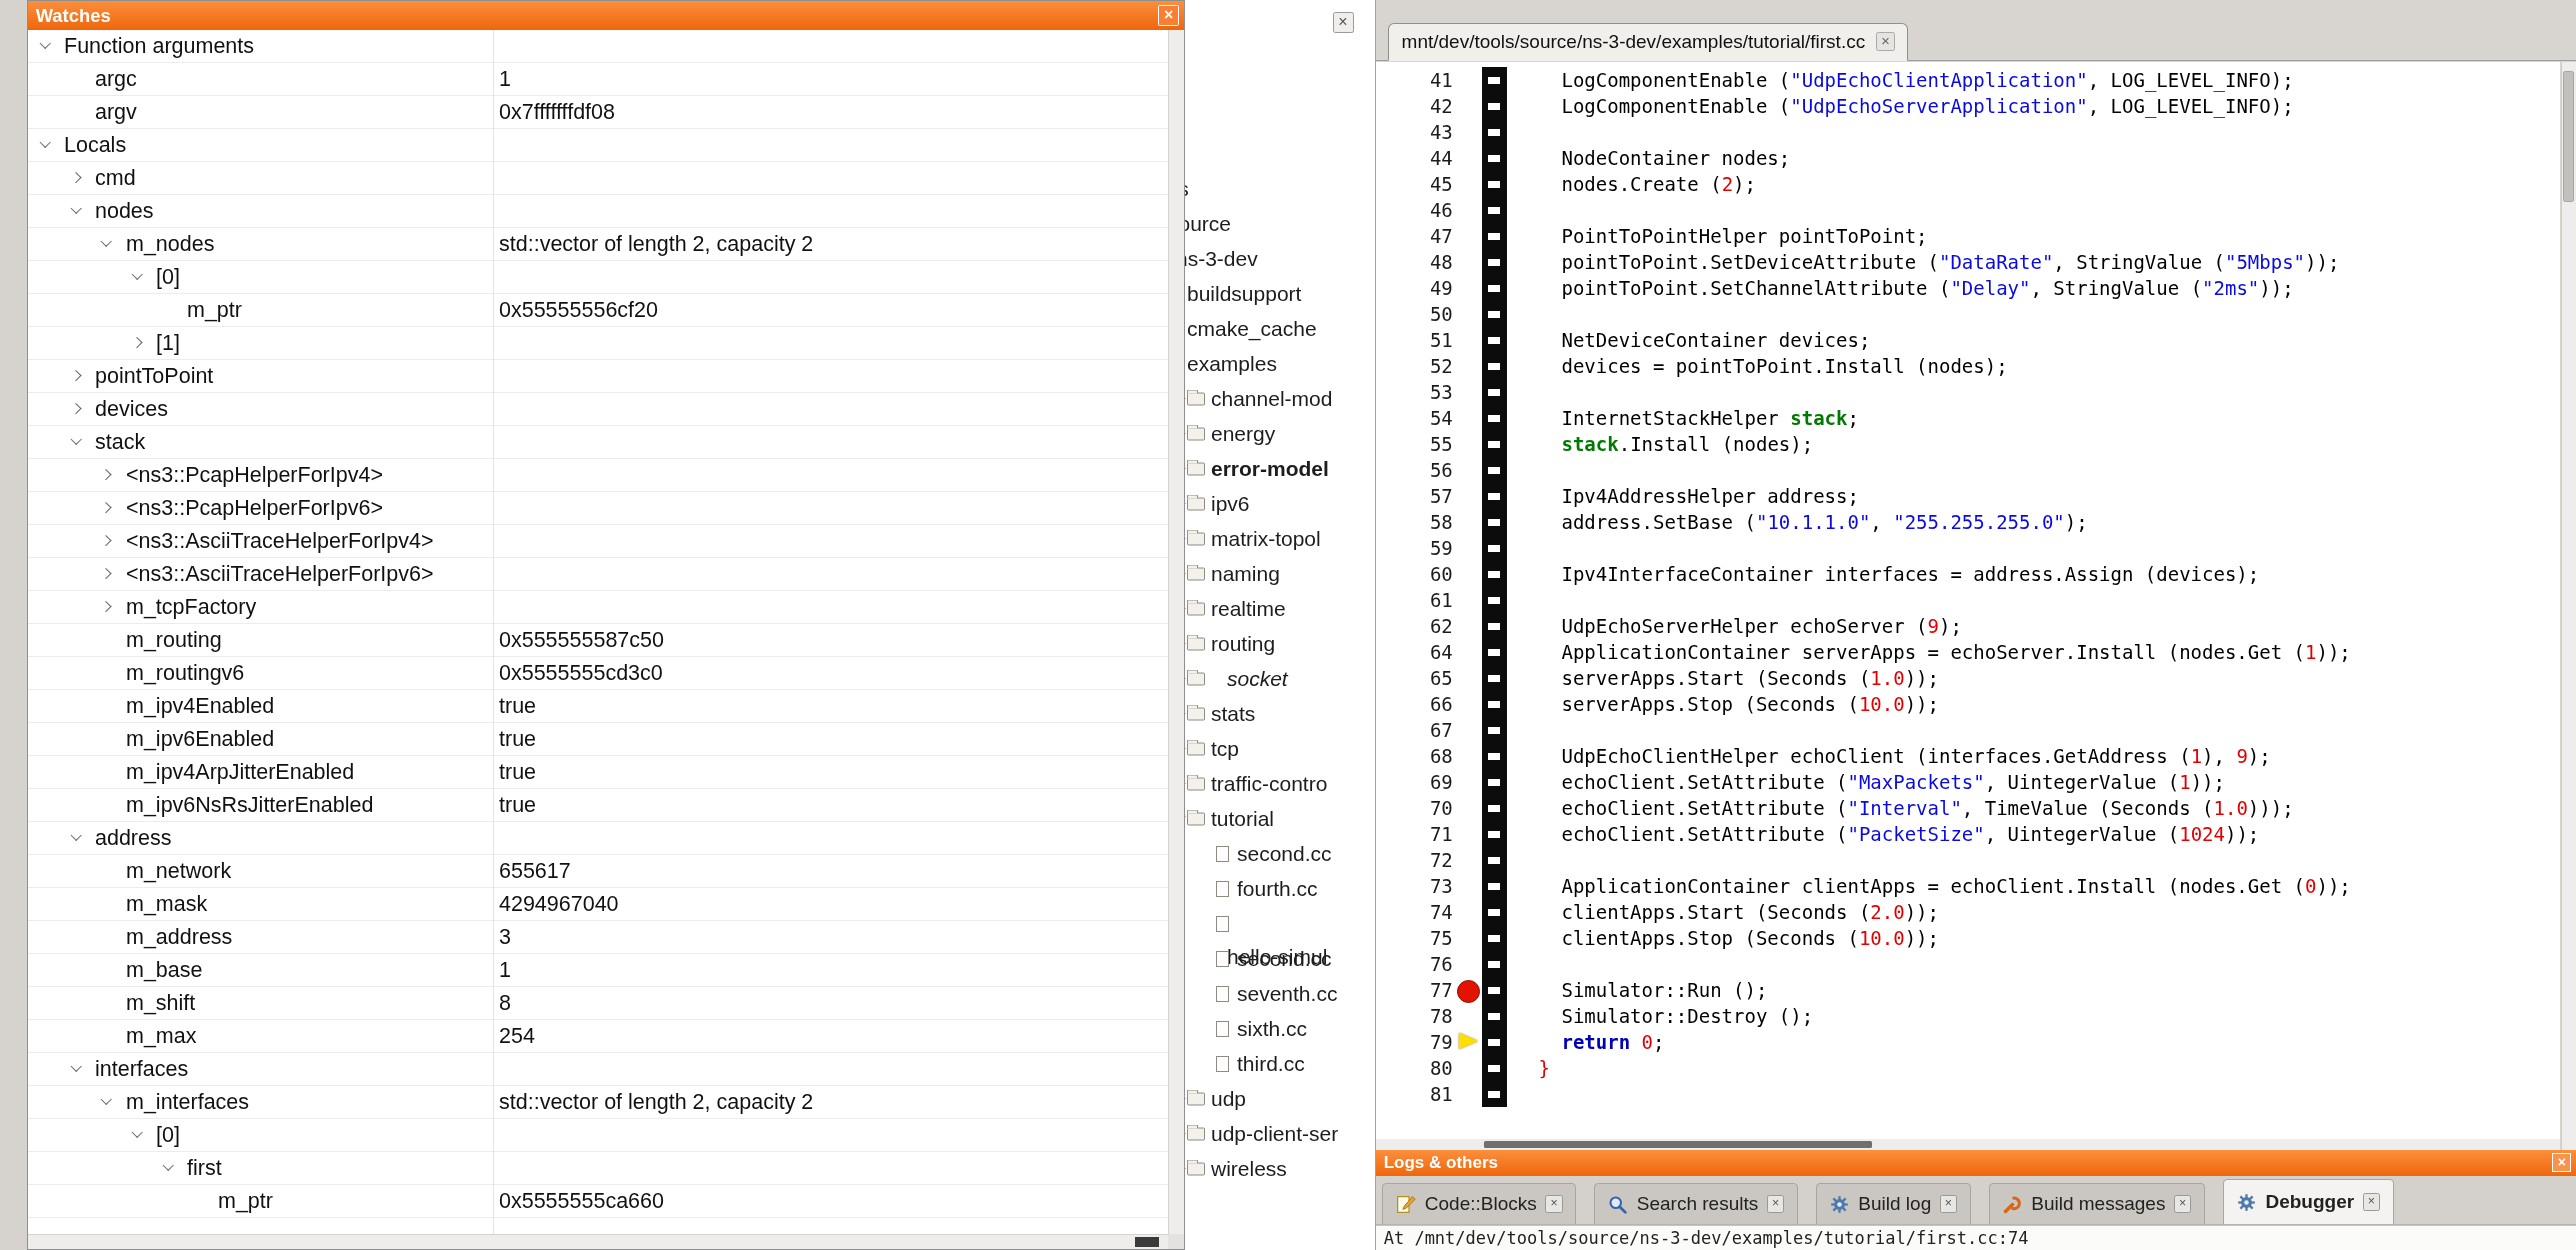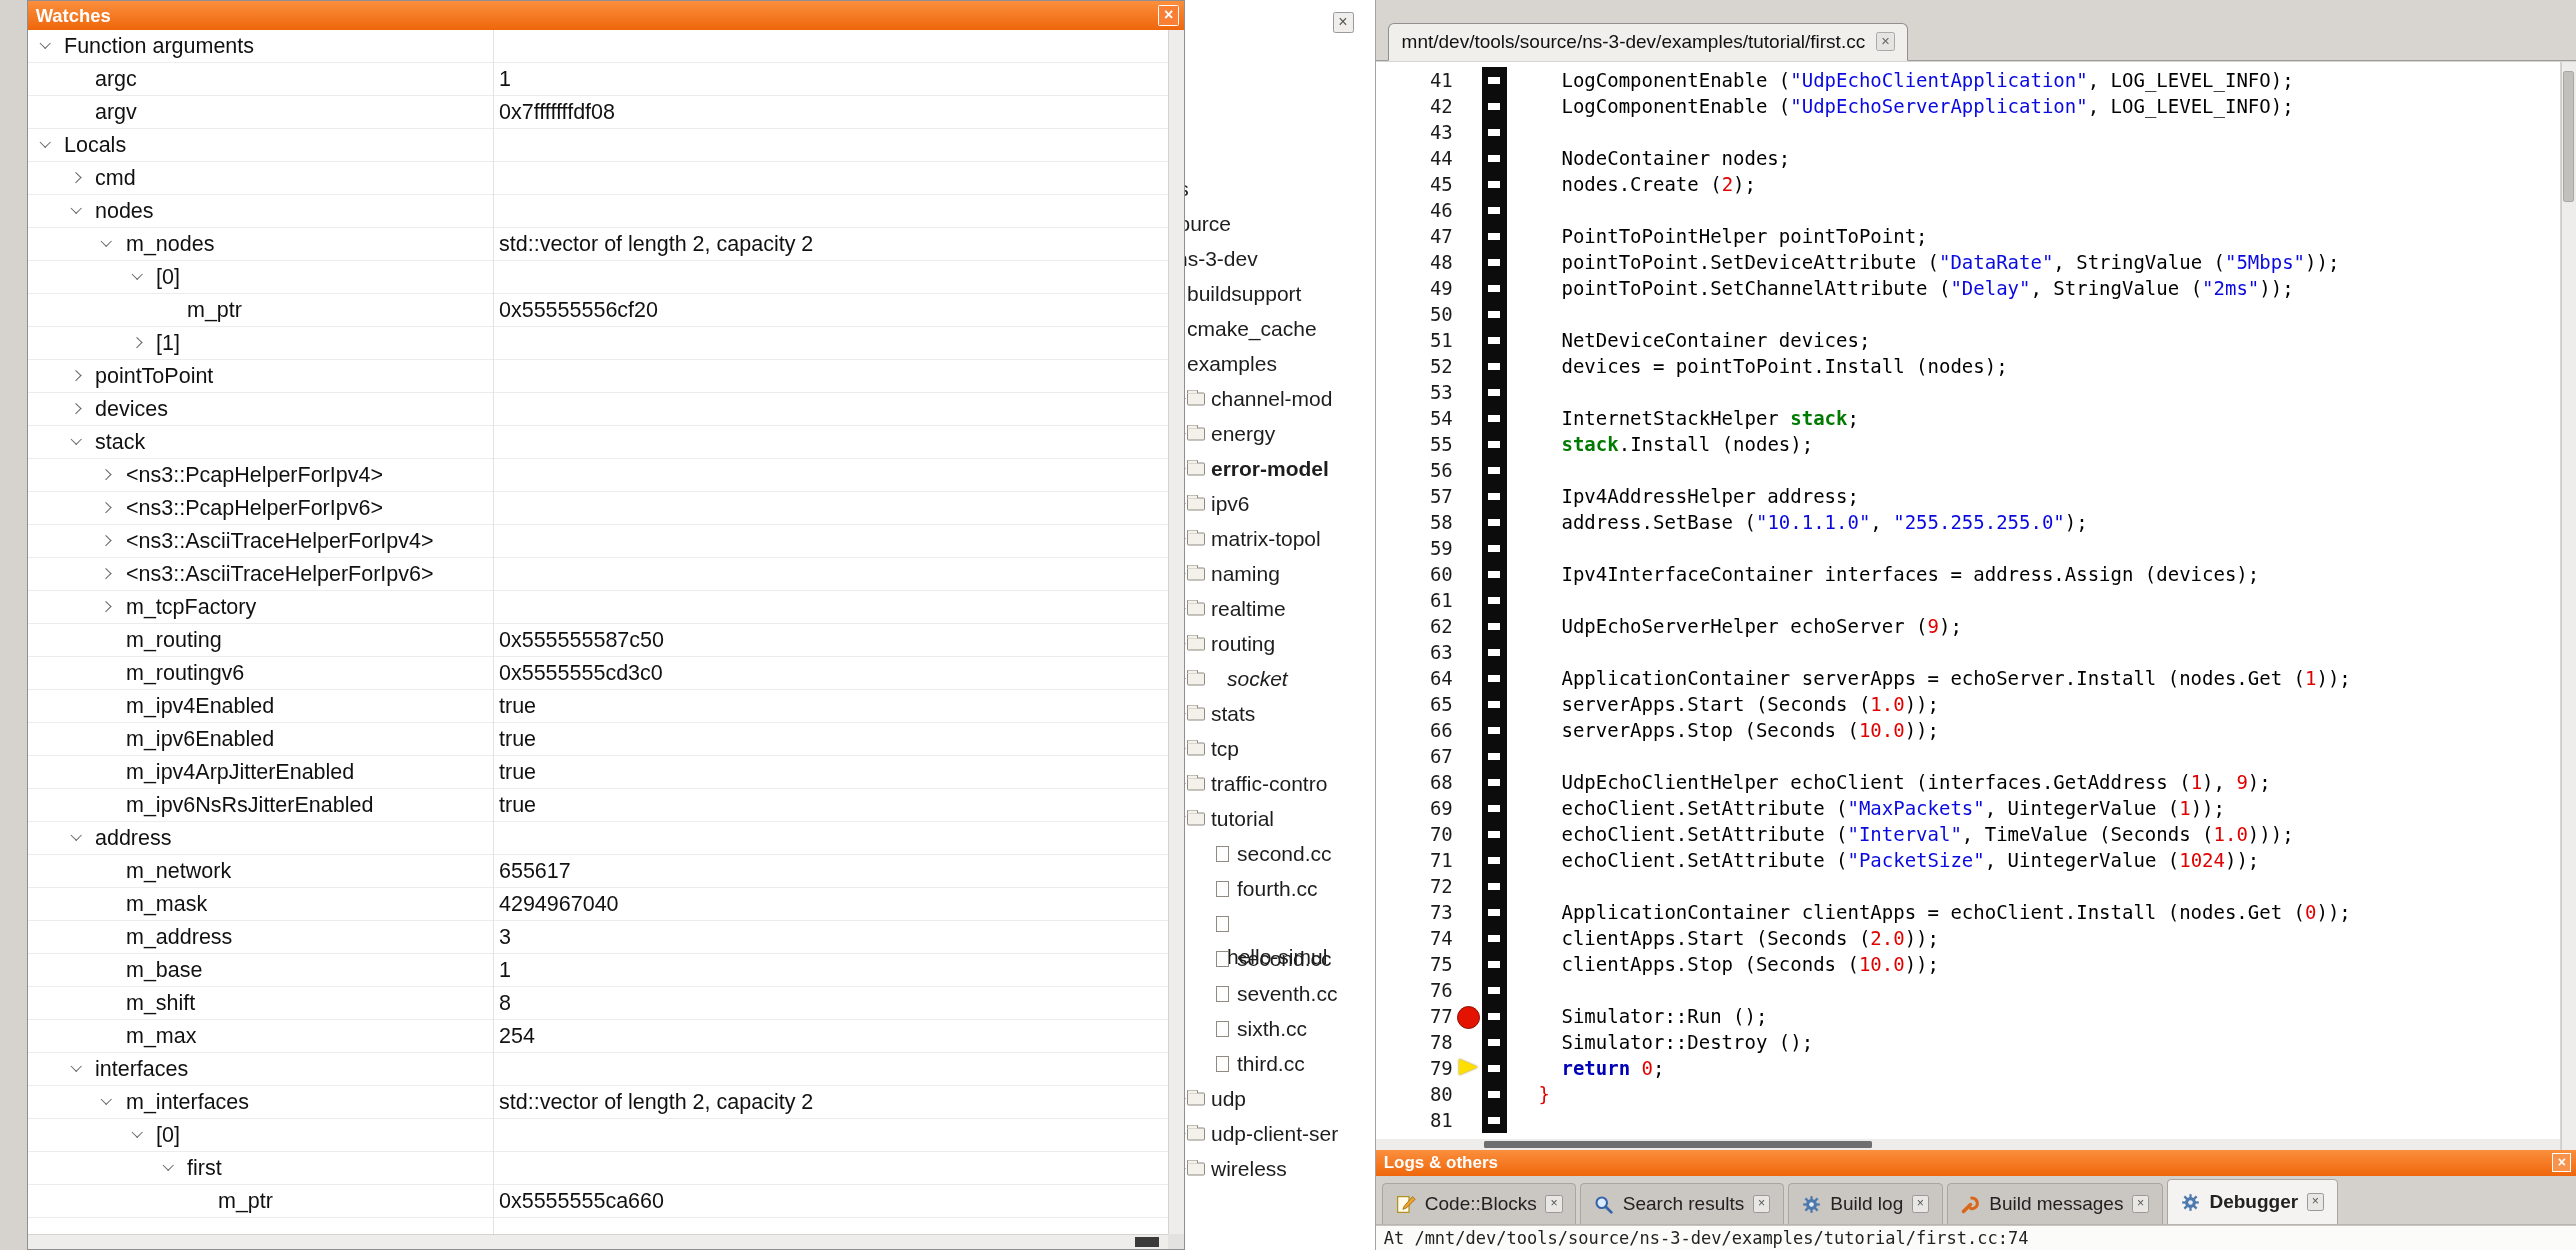--- a/index.html
+++ b/index.html
@@ -63,21 +63,21 @@
   .e-hscroll { position:absolute; left:0; width:1184px; top:1139px; height:10.8px; background:#eeedec; }
   .e-hthumb  { position:absolute; left:108px; width:388px; top:1.5px; height:7.7px; background:#6f6f6f; border-radius:1.5px; }
 
   .logs { position:absolute; left:0; right:0; top:1150px; height:101px; background:#edebe8; }
   .logs-header { position:absolute; top:0; left:0; right:0; height:26px;
     background:linear-gradient(#fb8f3d,#ef660b); color:#fff; font-size:17px; font-weight:bold;
     line-height:26px; padding-left:7.7px; }
   .logs-close { position:absolute; right:4.6px; top:3.1px; width:19px; height:19px; background:#f8934d;
     border:0.8px solid #fff; color:#fff; line-height:17px; text-align:center; font-size:14px; }
   .logs-tabs { position:absolute; top:26px; left:0; right:0; height:49px; background:#d4d0cb;
-    display:flex; align-items:flex-end; padding-left:6.1px; gap:4px; border-bottom:0.8px solid #b8b4af; }
+    display:flex; align-items:flex-end; padding-left:6.1px; gap:18px; border-bottom:0.8px solid #b8b4af; }
   .ltab { display:flex; align-items:center; gap:8.4px; height:41px; padding:0 12.3px; font-size:19px; color:#222;
     background:#cac6c1; border:0.8px solid #a9a5a0; border-bottom:none; border-radius:4.6px 4.6px 0 0; white-space:nowrap; }
   .ltab.active { background:#f4f3f1; font-weight:bold; height:45px; }
   .lclose { width:17.7px; height:17.7px; border:0.8px solid #999; background:#e9e7e4; color:#555;
     font-size:12.3px; line-height:15.4px; text-align:center; border-radius:2.3px; font-weight:normal; }
   .licon { width:21px; height:21px; display:inline-flex; }
   .logs-status { position:absolute; left:0; right:0; top:75px; bottom:0; background:#fbfbfa;
     font-family:"DejaVu Sans Mono", monospace; font-size:17px; color:#222; line-height:24.6px;
     padding-left:7.7px; border-top:0.8px solid #c7c3be; white-space:nowrap; }
 
@@ -271,21 +271,20 @@
       <div class="cl"><div class="num">53</div><div class="mark"></div><div class="strip"></div><div class="txt"></div></div>
       <div class="cl"><div class="num">54</div><div class="mark"></div><div class="strip"></div><div class="txt"><span class="tok-p">  InternetStackHelper </span><span class="tok-u">stack</span><span class="tok-p">;</span></div></div>
       <div class="cl"><div class="num">55</div><div class="mark"></div><div class="strip"></div><div class="txt"><span class="tok-p">  </span><span class="tok-u">stack</span><span class="tok-p">.Install (nodes);</span></div></div>
       <div class="cl"><div class="num">56</div><div class="mark"></div><div class="strip"></div><div class="txt"></div></div>
       <div class="cl"><div class="num">57</div><div class="mark"></div><div class="strip"></div><div class="txt"><span class="tok-p">  Ipv4AddressHelper address;</span></div></div>
       <div class="cl"><div class="num">58</div><div class="mark"></div><div class="strip"></div><div class="txt"><span class="tok-p">  address.SetBase (</span><span class="tok-s">"10.1.1.0"</span><span class="tok-p">, </span><span class="tok-s">"255.255.255.0"</span><span class="tok-p">);</span></div></div>
       <div class="cl"><div class="num">59</div><div class="mark"></div><div class="strip"></div><div class="txt"></div></div>
       <div class="cl"><div class="num">60</div><div class="mark"></div><div class="strip"></div><div class="txt"><span class="tok-p">  Ipv4InterfaceContainer interfaces = address.Assign (devices);</span></div></div>
       <div class="cl"><div class="num">61</div><div class="mark"></div><div class="strip"></div><div class="txt"></div></div>
       <div class="cl"><div class="num">62</div><div class="mark"></div><div class="strip"></div><div class="txt"><span class="tok-p">  UdpEchoServerHelper echoServer (</span><span class="tok-n">9</span><span class="tok-p">);</span></div></div>
-      <div class="cl"><div class="num">63</div><div class="mark"></div><div class="strip"></div><div class="txt"></div></div>
       <div class="cl"><div class="num">64</div><div class="mark"></div><div class="strip"></div><div class="txt"><span class="tok-p">  ApplicationContainer serverApps = echoServer.Install (nodes.Get (</span><span class="tok-n">1</span><span class="tok-p">));</span></div></div>
       <div class="cl"><div class="num">65</div><div class="mark"></div><div class="strip"></div><div class="txt"><span class="tok-p">  serverApps.Start (Seconds (</span><span class="tok-n">1.0</span><span class="tok-p">));</span></div></div>
       <div class="cl"><div class="num">66</div><div class="mark"></div><div class="strip"></div><div class="txt"><span class="tok-p">  serverApps.Stop (Seconds (</span><span class="tok-n">10.0</span><span class="tok-p">));</span></div></div>
       <div class="cl"><div class="num">67</div><div class="mark"></div><div class="strip"></div><div class="txt"></div></div>
       <div class="cl"><div class="num">68</div><div class="mark"></div><div class="strip"></div><div class="txt"><span class="tok-p">  UdpEchoClientHelper echoClient (interfaces.GetAddress (</span><span class="tok-n">1</span><span class="tok-p">), </span><span class="tok-n">9</span><span class="tok-p">);</span></div></div>
       <div class="cl"><div class="num">69</div><div class="mark"></div><div class="strip"></div><div class="txt"><span class="tok-p">  echoClient.SetAttribute (</span><span class="tok-s">"MaxPackets"</span><span class="tok-p">, UintegerValue (</span><span class="tok-n">1</span><span class="tok-p">));</span></div></div>
       <div class="cl"><div class="num">70</div><div class="mark"></div><div class="strip"></div><div class="txt"><span class="tok-p">  echoClient.SetAttribute (</span><span class="tok-s">"Interval"</span><span class="tok-p">, TimeValue (Seconds (</span><span class="tok-n">1.0</span><span class="tok-p">)));</span></div></div>
       <div class="cl"><div class="num">71</div><div class="mark"></div><div class="strip"></div><div class="txt"><span class="tok-p">  echoClient.SetAttribute (</span><span class="tok-s">"PacketSize"</span><span class="tok-p">, UintegerValue (</span><span class="tok-n">1024</span><span class="tok-p">));</span></div></div>
       <div class="cl"><div class="num">72</div><div class="mark"></div><div class="strip"></div><div class="txt"></div></div>
       <div class="cl"><div class="num">73</div><div class="mark"></div><div class="strip"></div><div class="txt"><span class="tok-p">  ApplicationContainer clientApps = echoClient.Install (nodes.Get (</span><span class="tok-n">0</span><span class="tok-p">));</span></div></div>

